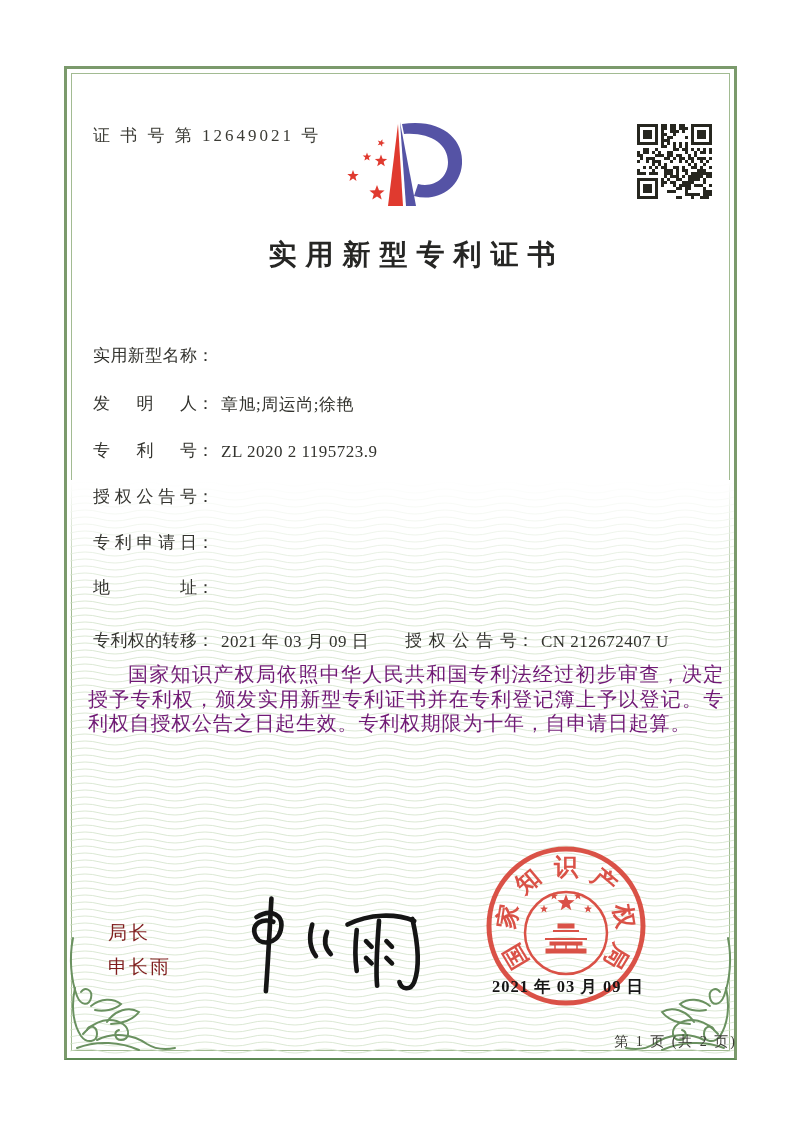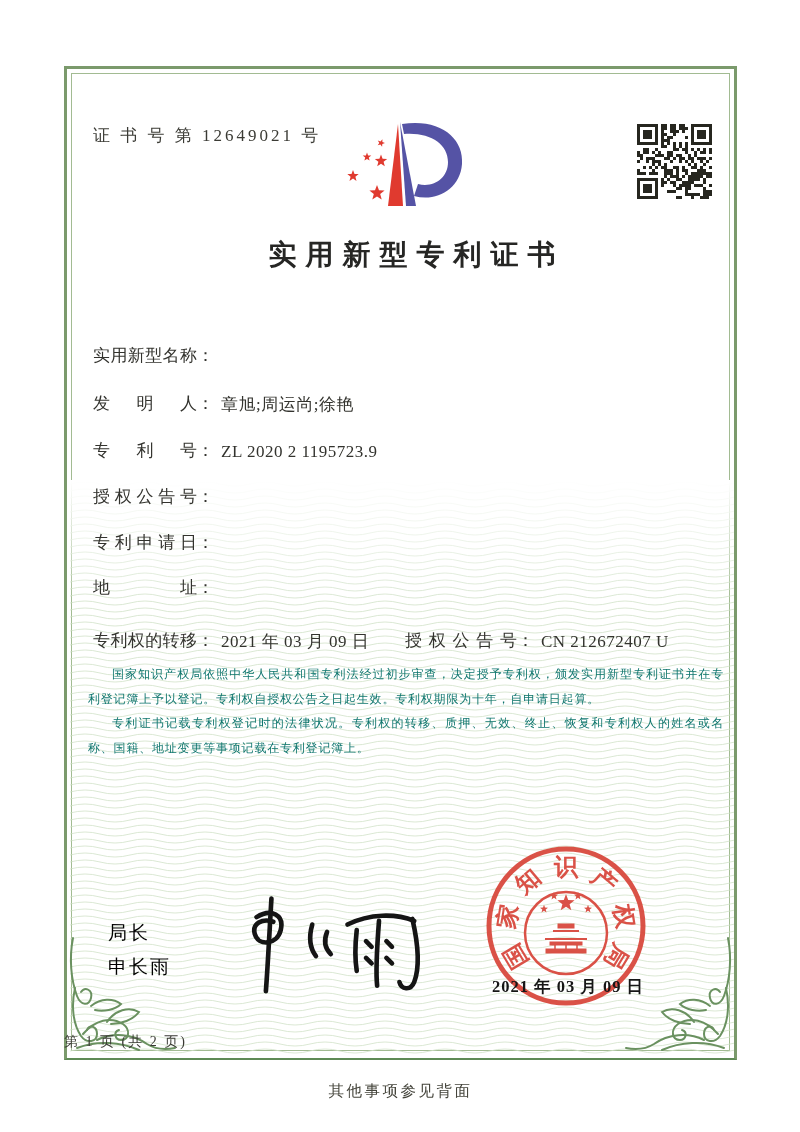--- a/index.html
+++ b/index.html
@@ -19,28 +19,28 @@
   .cert-no{left:93px;top:124px;font-size:17px;letter-spacing:3px;color:#3b3b35;}
   .title{left:80px;top:236px;width:673px;text-align:center;font-size:28px;font-weight:600;
          letter-spacing:9px;color:#262624;}
   .field-row{position:absolute;left:93px;width:640px;display:flex;align-items:flex-start;
              font-size:17px;color:#33332e;}
   .flabel{flex:none;width:104px;text-align:justify;text-align-last:justify;}
   .fcolon{flex:none;margin:0 7px 0 0;}
   .fvalue{flex:none;max-width:512px;letter-spacing:.5px;line-height:25px;}
   .grant2{left:405px;}
   .grant2 .flabel{width:112px;}
-  .paras{left:88px;top:662px;width:636px;font-size:12px;line-height:24.5px;color:#0f766e;
+  .paras{left:88px;top:662px;width:636px;font-size:20px;line-height:24.5px;color:#701a75;
          text-align:justify;letter-spacing:.8px;}
   .paras p{margin:0;text-indent:2em;}
   .director{left:108px;top:916px;font-family:"Liberation Sans","DejaVu Sans",sans-serif;
-            font-size:19px;line-height:34px;letter-spacing:2px;color:#000000;}
+            font-size:19px;line-height:34px;letter-spacing:2px;color:#7f1d1d;}
   .seal-date{left:483px;top:976px;width:170px;text-align:center;font-size:16.5px;
              font-weight:bold;letter-spacing:1px;color:#161616;}
-  .page-info{left:64px;top:1033px;width:673px;text-align:left;font-size:14px;
+  .page-info{left:64px;top:1033px;width:673px;text-align:right;font-size:14px;
              letter-spacing:2px;color:#3a3a34;}
   .back-note{left:64px;top:1081px;width:673px;text-align:center;font-size:15.5px;
              letter-spacing:2.5px;color:#45453c;}
   .flourish{position:absolute;}
   .flourish g{fill:none;stroke:#6a9160;stroke-width:2;stroke-linecap:round;}
   .seal-svg{opacity:.93;}
   .seal-char{font-size:24px;font-weight:bold;fill:#d8453a;font-family:"Liberation Serif",serif;}
   .qr{image-rendering:pixelated;}
 </style>
 </head>
@@ -521,21 +521,20 @@
       <span class="fvalue">2021 年 03 月 09 日</span>
   </div>
   <div class="field-row grant2" style="top:629px">
     <span class="flabel">授权公告号</span>
       <span class="fcolon">：</span>
       <span class="fvalue">CN 212672407 U</span>
   </div>
 
   <div class="abs paras">
     <p>国家知识产权局依照中华人民共和国专利法经过初步审查，决定授予专利权，颁发实用新型专利证书并在专利登记簿上予以登记。专利权自授权公告之日起生效。专利权期限为十年，自申请日起算。</p>
-    <p>专利证书记载专利权登记时的法律状况。专利权的转移、质押、无效、终止、恢复和专利权人的姓名或名称、国籍、地址变更等事项记载在专利登记簿上。</p>
   </div>
 
   <div class="abs director">
     <div>局长</div>
     <div>申长雨</div>
   </div>
 
   <svg class="abs" style="left:228px;top:893px" width="200" height="102" viewBox="0 0 210 110">
     <g fill="none" stroke="#151515" stroke-width="5" stroke-linecap="round">
       <path d="M44,6 C42,40 40,80 38,106"></path>
@@ -579,15 +578,14 @@
         <path d="M62,96 L104,96" stroke-width="2" fill="none"></path>
         <path d="M70,88 L96,88" stroke-width="2" fill="none"></path>
         <rect x="75" y="81" width="16" height="4"></rect>
         <path d="M72,99 v7 M83,99 v7 M94,99 v7" stroke-width="1.5" fill="none"></path>
       </g>
     </g>
   </svg>
   <div class="abs seal-date">2021 年 03 月 09 日</div>
 
   <div class="abs page-info">第 1 页 (共 2 页)</div>
-  <div class="abs back-note">其他事项参见背面</div>
 
 </div>
 
 </body></html>

